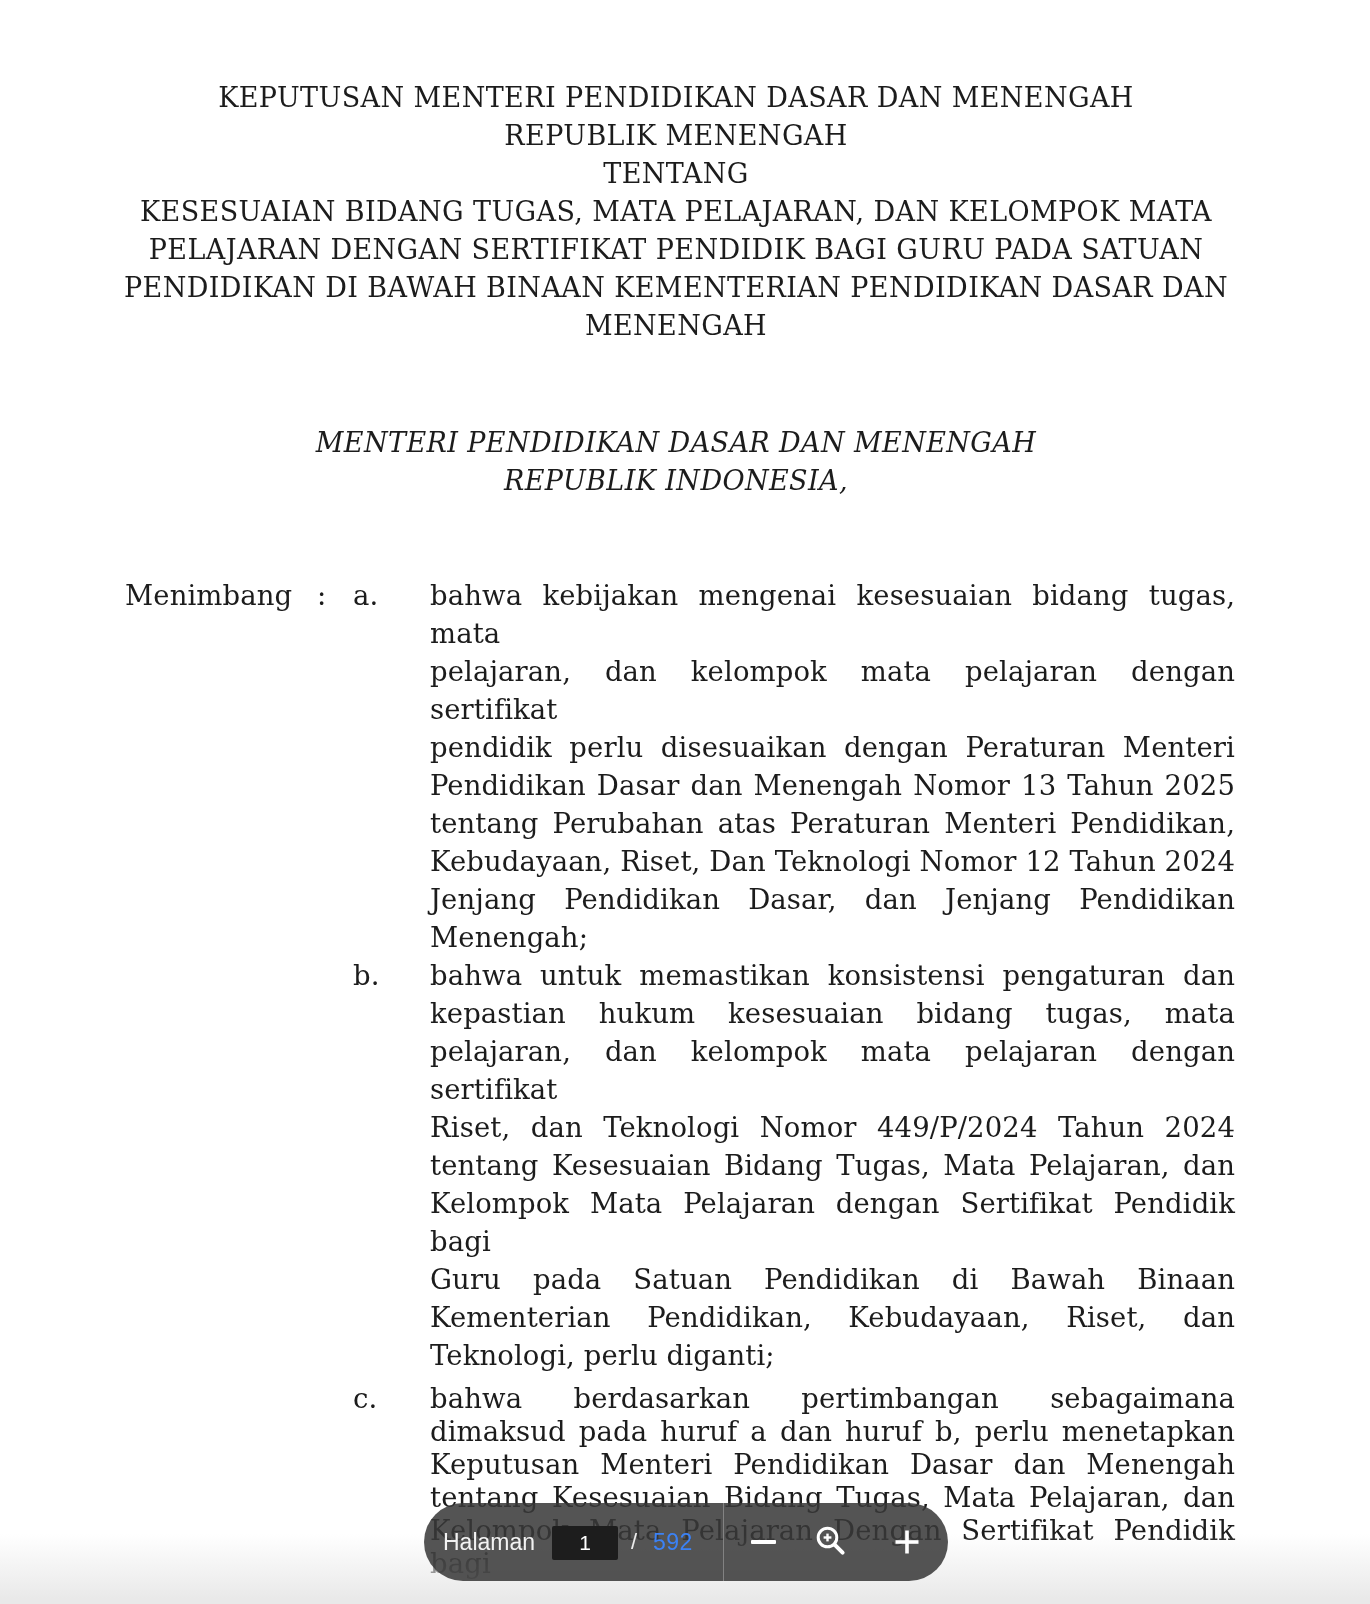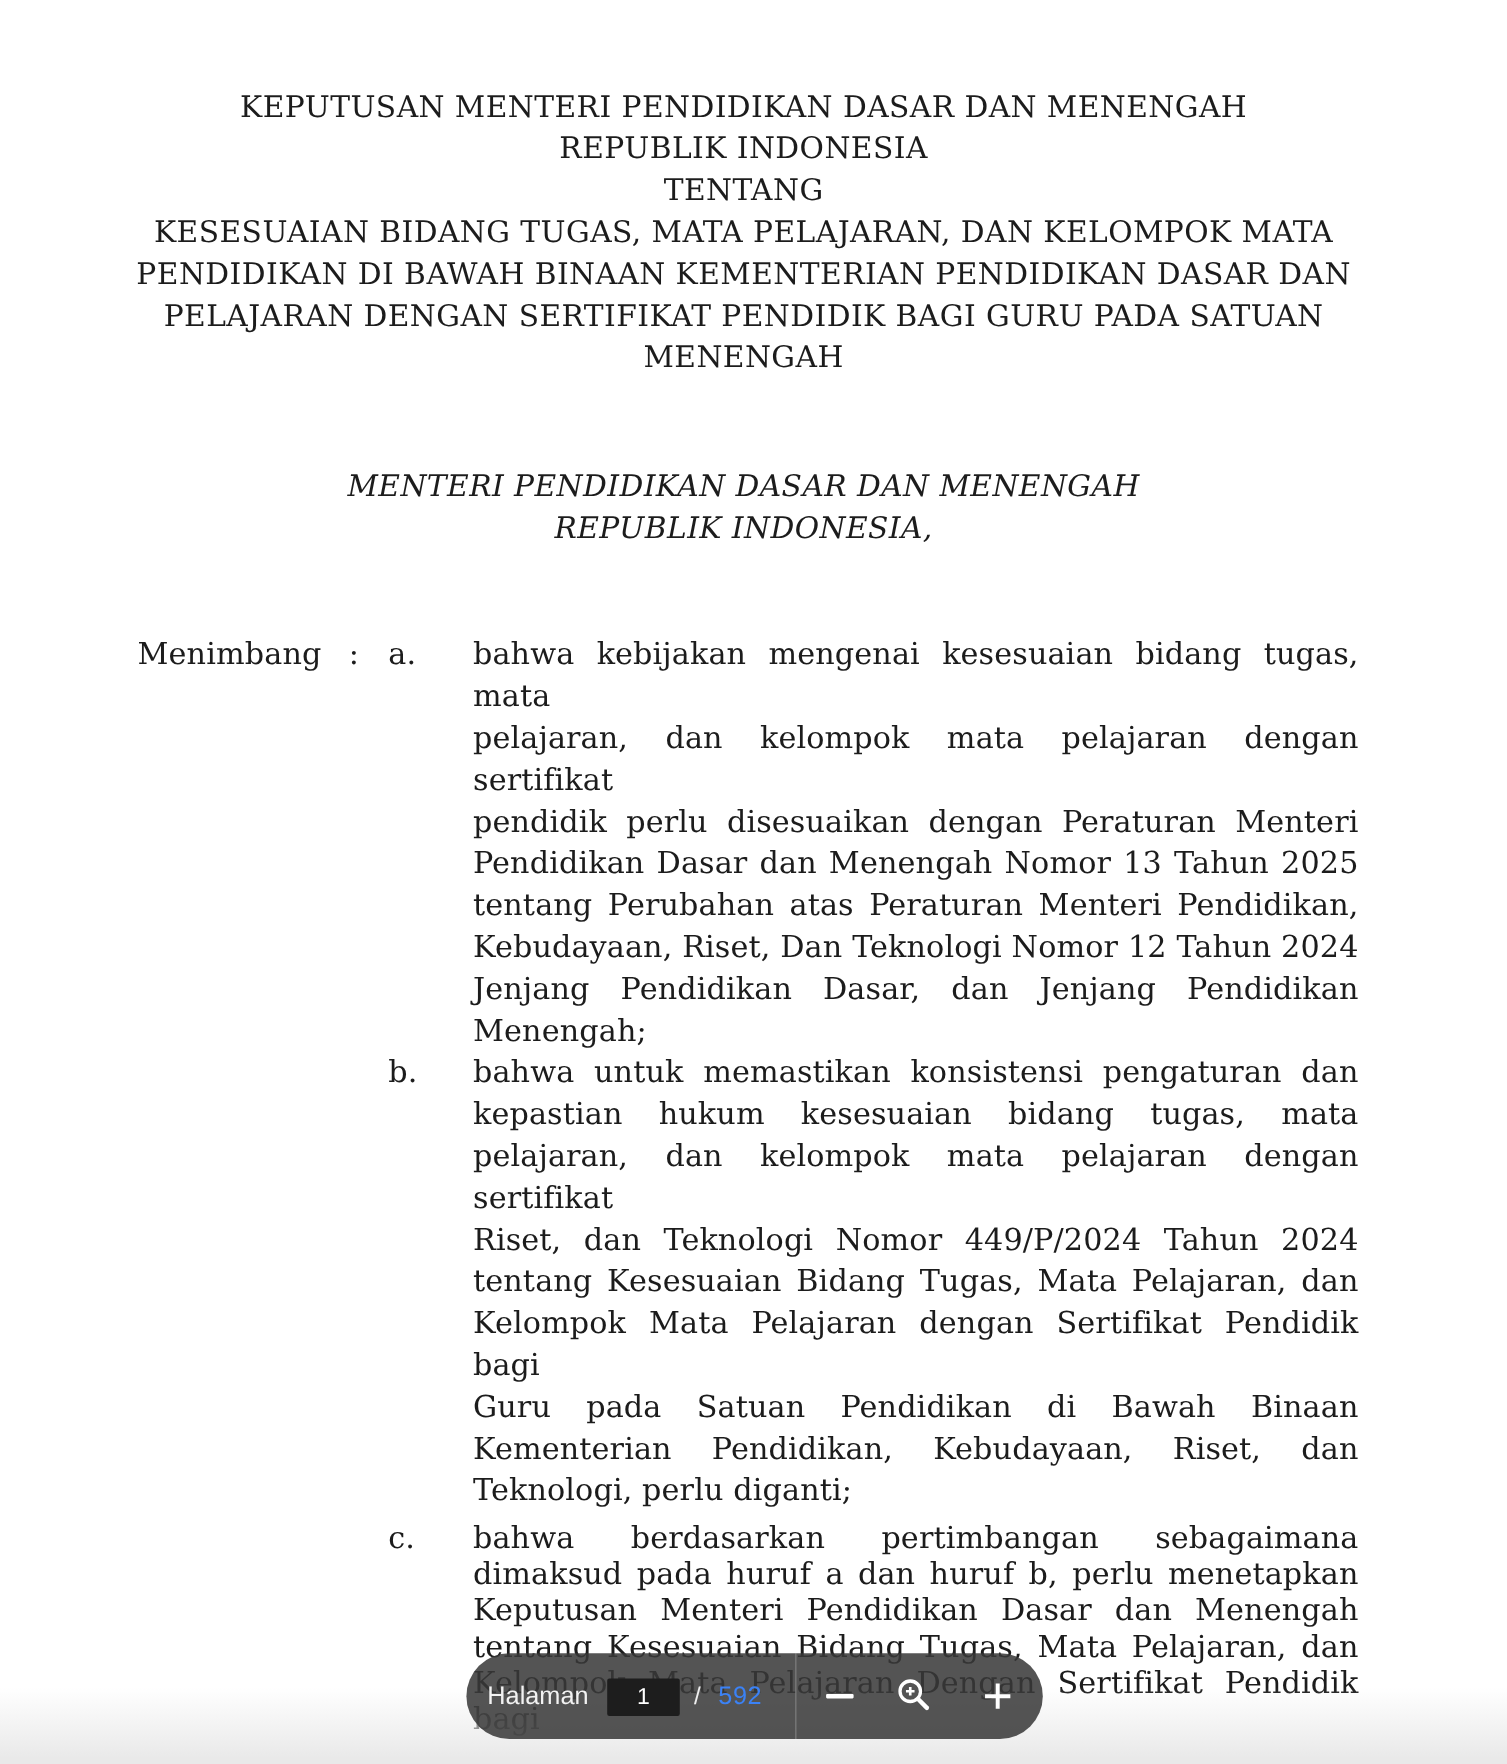--- a/index.html
+++ b/index.html
@@ -75,25 +75,25 @@
   .tb-btn.minus{left:339px;}
   .tb-btn.mag{left:408px;}
   .tb-btn.plus{left:483px;}
   .minus-bar{display:block;width:25px;height:4px;background:#ffffff;border-radius:1px;}
 </style>
 </head>
 <body>
 
 <div class="title-block">
     <div class="cline">KEPUTUSAN MENTERI PENDIDIKAN DASAR DAN MENENGAH</div>
-    <div class="cline">REPUBLIK INDONESIA</div>
+    <div class="cline">REPUBLIK MENENGAH</div>
     <div class="cline">TENTANG</div>
     <div class="cline">KESESUAIAN BIDANG TUGAS, MATA PELAJARAN, DAN KELOMPOK MATA</div>
+    <div class="cline">PELAJARAN DENGAN SERTIFIKAT PENDIDIK BAGI GURU PADA SATUAN</div>
     <div class="cline">PENDIDIKAN DI BAWAH BINAAN KEMENTERIAN PENDIDIKAN DASAR DAN</div>
-    <div class="cline">PELAJARAN DENGAN SERTIFIKAT PENDIDIK BAGI GURU PADA SATUAN</div>
     <div class="cline last">MENENGAH</div>
   </div>
 
 <div class="issuer-block">
     <div class="cline">MENTERI PENDIDIKAN DASAR DAN MENENGAH</div>
     <div class="cline last">REPUBLIK INDONESIA,</div>
   </div>
 
 <div class="menimbang">
   <div class="m-label">Menimbang</div>

